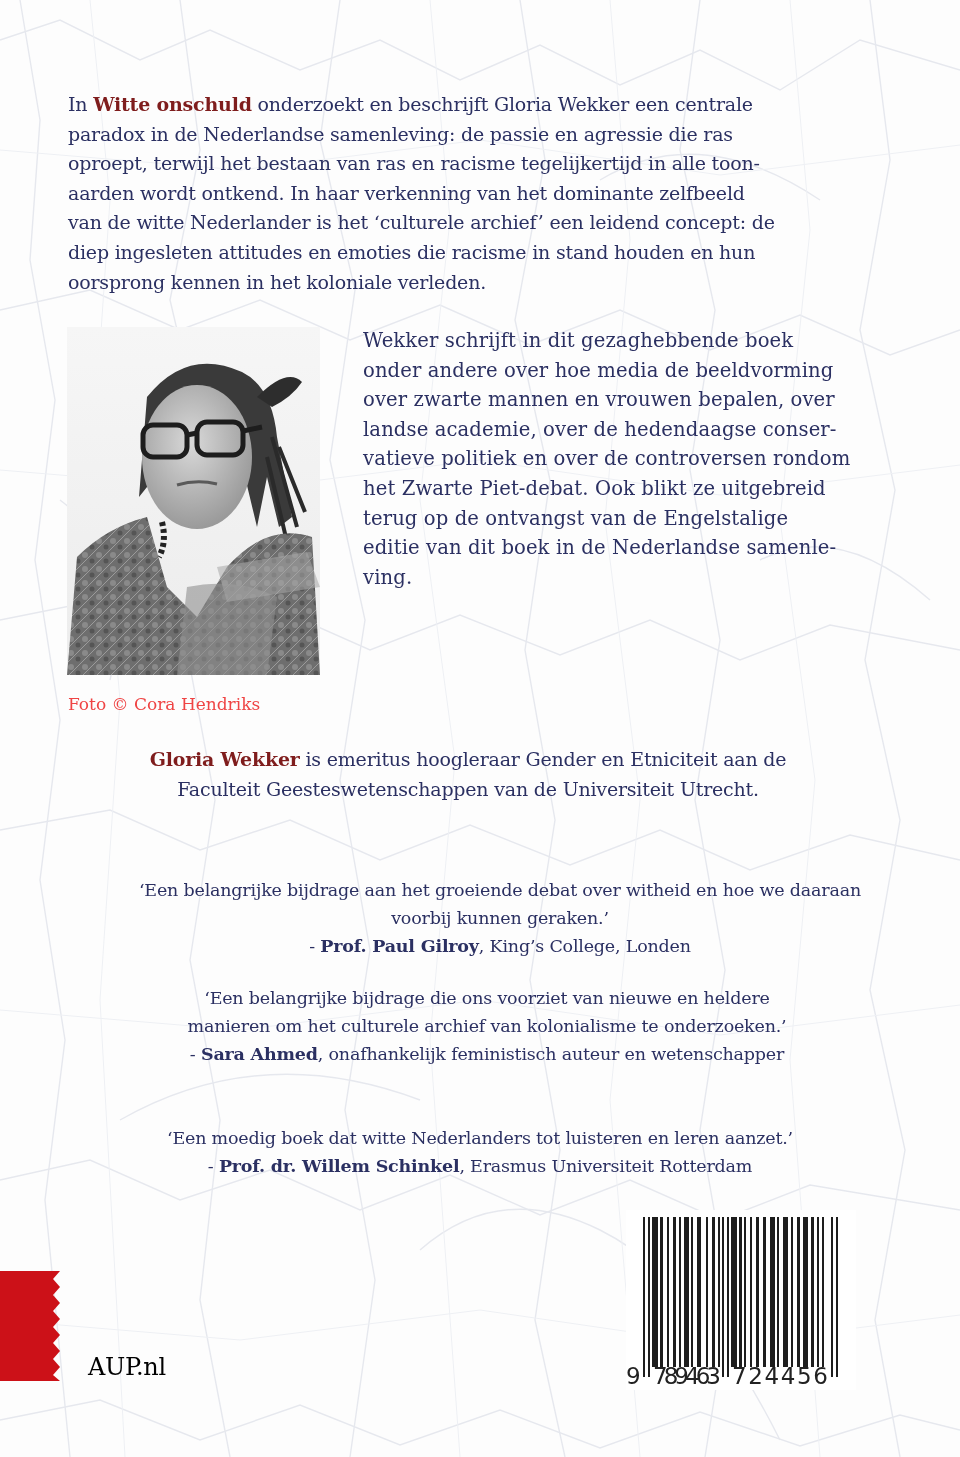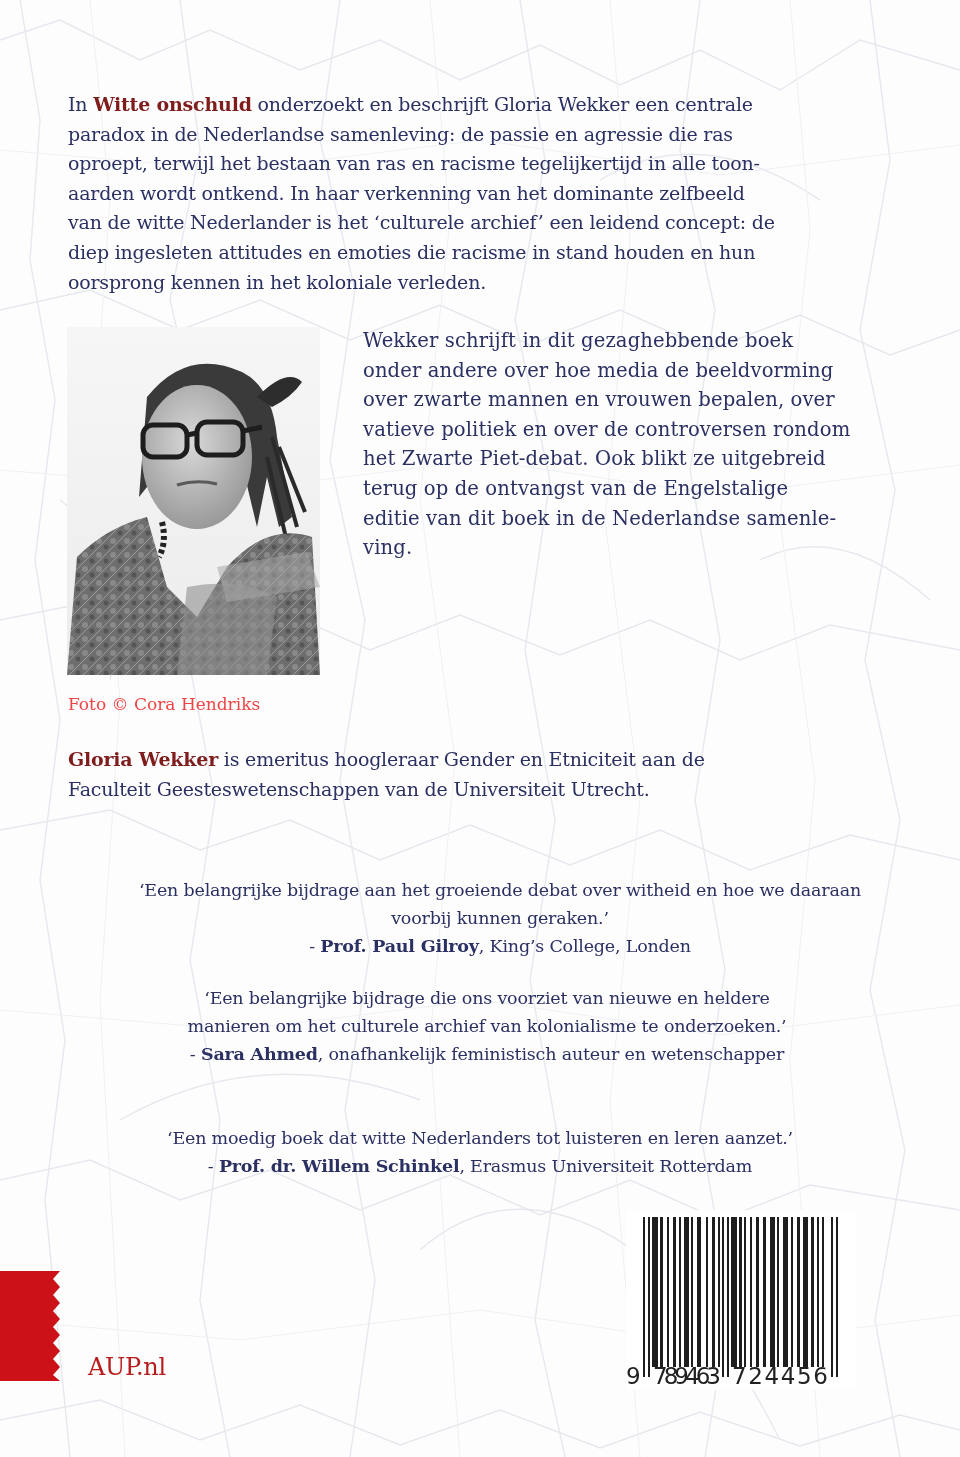--- a/index.html
+++ b/index.html
@@ -12,29 +12,29 @@
   .crackle { position: absolute; left: 0; top: 0; width: 960px; height: 1457px; z-index: 0; }
   .layer { position: absolute; z-index: 1; }
   .text { font-size: 19px; line-height: 29.6px; letter-spacing: -0.2px; }
   .text b { color: #7f1d1d; }
   #intro { left: 68px; top: 90px; width: 810px; }
   #intro .ln { display: block; white-space: nowrap; }
   #body2 { left: 350px; top: 326px; width: 540px; font-size: 19.6px; letter-spacing: 0.1px; margin-left: 13px; }
   #body2 .ln { display: block; white-space: nowrap; }
   #photo { left: 67px; top: 327px; width: 253px; height: 348px; overflow: hidden; background: #f4f4f4; }
   #caption { left: 68px; top: 692px; font-size: 17px; line-height: 24px; color: #ef4444; }
-  #bio { left: 68px; top: 745px; width: 800px; }
+  #bio { left: 68px; top: 745px; width: 800px; text-align: center; }
   #bio .ln { display: block; white-space: nowrap; }
   .quote { left: 0; width: 960px; text-align: center; font-size: 17.5px; line-height: 28px; letter-spacing: -0.2px; }
   .quote .ln { display: block; white-space: nowrap; }
   #q1 { top: 876px; margin-left: 20px; }
   #q2 { top: 984px; padding-left: 7px; }
   #q3 { top: 1124px; }
   #logo-mark { left: 0; top: 1271px; width: 62px; height: 110px; }
-  #site { left: 88px; top: 1352px; font-size: 24px; line-height: 30px; color: #b91c1c; letter-spacing: -0.3px; }
+  #site { left: 88px; top: 1352px; font-size: 24px; line-height: 30px; color: #000000; letter-spacing: -0.3px; }
   #barcode { left: 626px; top: 1210px; width: 230px; height: 180px; background: #ffffff; }
   #barcode svg { display: block; }
   .digits { font-family: "DejaVu Sans", "Liberation Sans", sans-serif; font-size: 23px; fill: #222; }
 </style>
 </head>
 <body>
 
 <svg class="crackle" viewBox="0 0 960 1457" xmlns="http://www.w3.org/2000/svg">
   <g fill="none" stroke="#e6e8ee" stroke-width="1.4">
     <path d="M0 40 L60 20 L140 60 L210 30 L300 70 L380 40 L460 80 L540 45 L620 85 L700 50 L780 90 L860 40 L960 70"></path>
@@ -116,20 +116,21 @@
     <path d="M0 348 L10 230 Q40 200 80 190 L100 260 L130 290 L160 240 Q200 195 245 210 L253 348 Z" fill="url(#fabric)"></path>
     <path d="M120 260 Q170 250 210 270 L200 348 L110 348 Z" fill="#8f8f8f" opacity="0.6"></path>
     <path d="M150 240 L240 225 L253 260 L160 275 Z" fill="#a8a8a8" opacity="0.55"></path>
   </svg>
 </div>
 
 <div id="body2" class="layer text">
   <span class="ln">Wekker schrijft in dit gezaghebbende boek</span>
   <span class="ln">onder andere over hoe media de beeldvorming</span>
   <span class="ln">over zwarte mannen en vrouwen bepalen, over</span>
+  <span class="ln">landse academie, over de hedendaagse conser-</span>
   <span class="ln">vatieve politiek en over de controversen rondom</span>
   <span class="ln">het Zwarte Piet-debat. Ook blikt ze uitgebreid</span>
   <span class="ln">terug op de ontvangst van de Engelstalige</span>
   <span class="ln">editie van dit boek in de Nederlandse samenle-</span>
   <span class="ln">ving.</span>
 </div>
 
 <div id="caption" class="layer">Foto © Cora Hendriks</div>
 
 <div id="bio" class="layer text">

